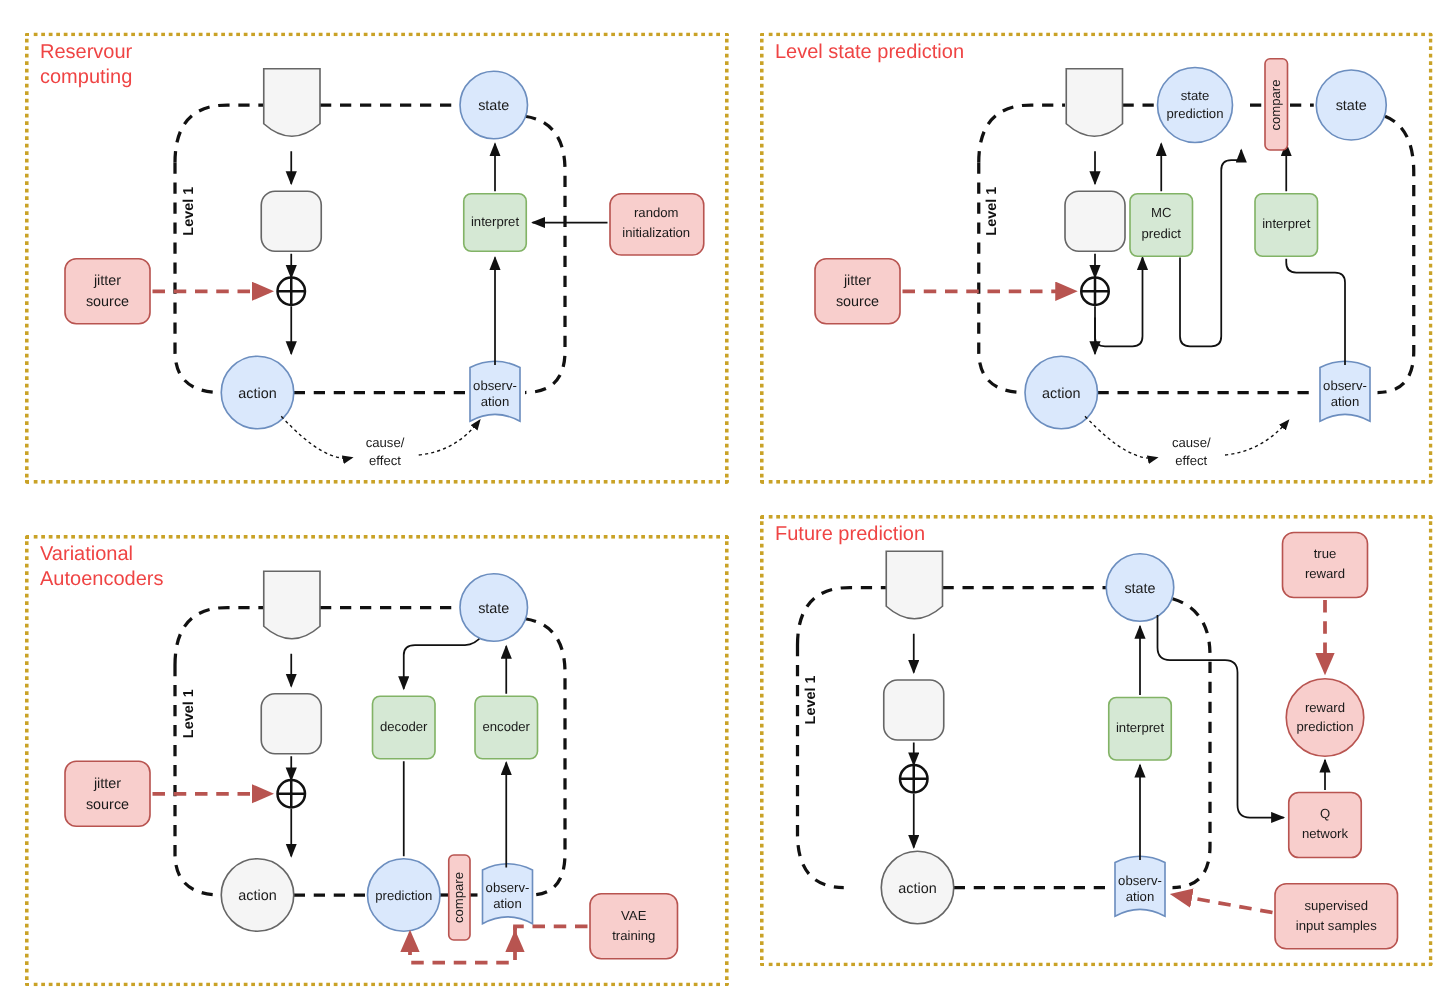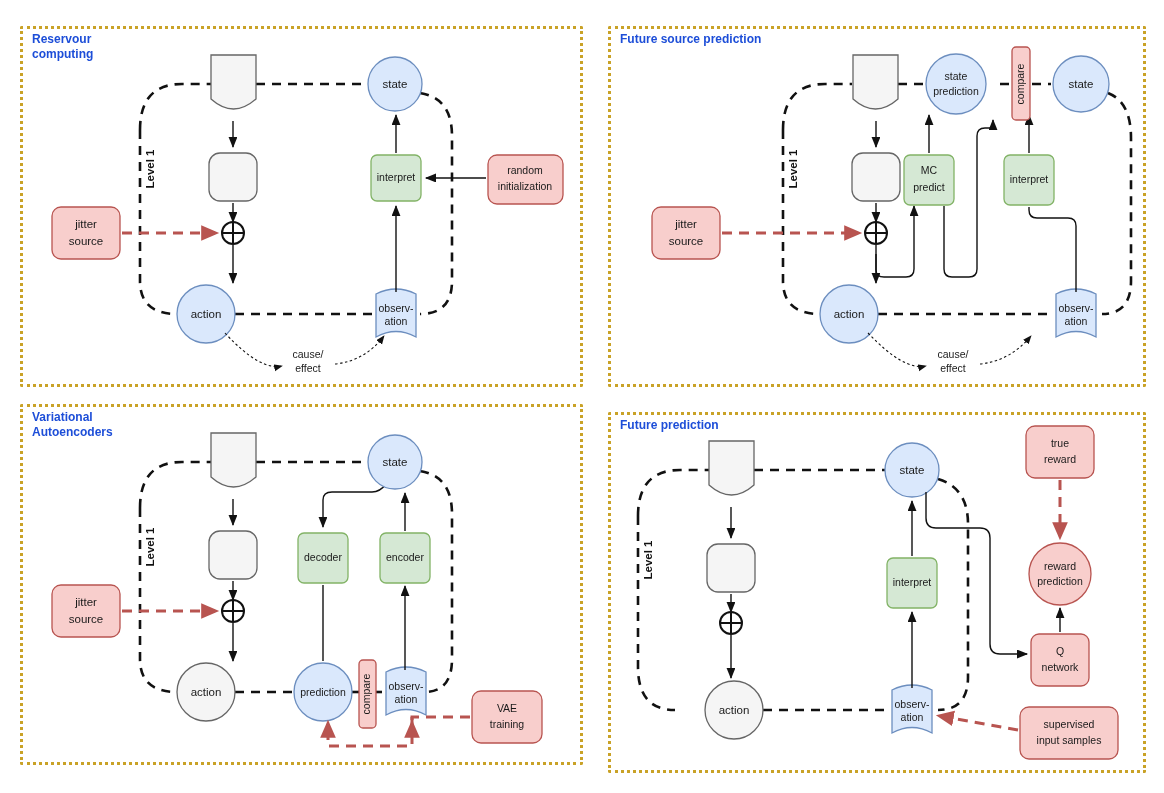--- a/index.html
+++ b/index.html
@@ -1,21 +1,21 @@
 <!DOCTYPE html>
 <html><head>
 <meta charset="utf-8">
 <title>Architecture diagrams</title>
 <style>
   html,body{margin:0;padding:0;background:#ffffff;}
   body{width:1164px;height:793px;font-family:"Liberation Sans",sans-serif;overflow:hidden;}
   #root{position:relative;width:1164px;height:793px;}
   .panel{position:absolute;box-sizing:border-box;}
   .panel-border{position:absolute;inset:0;border:3px dotted #c9a227;border-radius:2px;pointer-events:none;}
-  .panel-title{position:absolute;left:12px;top:6px;font-size:12px;font-weight:bold;color:#1d4ed8;line-height:1.25;white-space:pre-line;}
+  .panel-title{position:absolute;left:12px;top:6px;font-size:16px;font-weight:normal;color:#ef4444;line-height:1.25;white-space:pre-line;}
   svg{position:absolute;left:0;top:0;overflow:visible;}
   text{font-family:"Liberation Sans",sans-serif;fill:#1a1a1a;}
   .lbl{font-size:11.5px;text-anchor:middle;dominant-baseline:middle;}
   .lbl-sm{font-size:10.5px;text-anchor:middle;dominant-baseline:middle;}
   .lvl{font-size:11.5px;font-weight:bold;text-anchor:middle;dominant-baseline:middle;fill:#111;}
   .node-blue{fill:#dae8fc;stroke:#6c8ebf;stroke-width:1.3;}
   .node-green{fill:#d5e8d4;stroke:#82b366;stroke-width:1.3;}
   .node-red{fill:#f8cecc;stroke:#b85450;stroke-width:1.3;}
   .node-grey{fill:#f5f5f5;stroke:#666666;stroke-width:1.3;}
   .edge{fill:none;stroke:#111111;stroke-width:1.4;}
@@ -90,21 +90,21 @@
       <text class="lbl-sm" x="505" y="145">random</text>
       <text class="lbl-sm" x="505" y="161">initialization</text>
       <path class="edge" d="M466,152 L406,152" marker-end="url(#ah)"></path>
 
       <text class="lvl" x="131" y="143" transform="rotate(-90 131 143)">Level 1</text>
     </svg>
   </div>
 
   <div class="panel" style="left:608px;top:26px;width:538px;height:361px;">
     <div class="panel-border"></div>
-    <div class="panel-title">Future source prediction</div>
+    <div class="panel-title">Level state prediction</div>
     <svg width="538" height="361" viewBox="0 0 538 361">
 
       <path class="edge-dash" d="M175,104 L175,255 Q175,288 212,288"></path>
       <path class="edge-dash" d="M175,104 Q175,58 217,58 L244,58"></path>
       <path class="edge-dash" d="M290,58 L330,58"></path>
       <path class="edge-dash" d="M392,58 L412,58"></path>
       <path class="edge-dash" d="M424,58 L443,58"></path>
       <path class="edge-dash" d="M500,67 Q523,76 523,112 L523,255 Q523,288 494,288"></path>
       <path class="edge-dash" d="M270,288 L444,288"></path>
 
@@ -154,21 +154,21 @@
       <rect class="node-red" x="404" y="21" width="18" height="73" rx="4"></rect>
       <text class="lbl-sm" x="413" y="58" transform="rotate(-90 413 58)">compare</text>
 
       <circle class="node-blue" cx="473" cy="58" r="28"></circle>
       <text class="lbl" x="473" y="59">state</text>
 
       <text class="lvl" x="186" y="143" transform="rotate(-90 186 143)">Level 1</text>
     </svg>
   </div>
 
-  <div class="panel" style="left:20px;top:404px;width:563px;height:361px;">
+  <div class="panel" style="left:20px;top:428px;width:563px;height:361px;">
     <div class="panel-border"></div>
     <div class="panel-title">Variational<br>Autoencoders</div>
     <svg width="563" height="361" viewBox="0 0 563 361">
 
       <path class="edge-dash" d="M120,104 L120,255 Q120,288 157,288"></path>
       <path class="edge-dash" d="M120,104 Q120,58 162,58 L191,58"></path>
       <path class="edge-dash" d="M236,58 L348,58"></path>
       <path class="edge-dash" d="M400,67 Q432,72 432,110 L432,255 Q432,288 404,288"></path>
       <path class="edge-dash" d="M215,288 L272,288"></path>
       <path class="edge-dash" d="M332,288 L342,288"></path>

